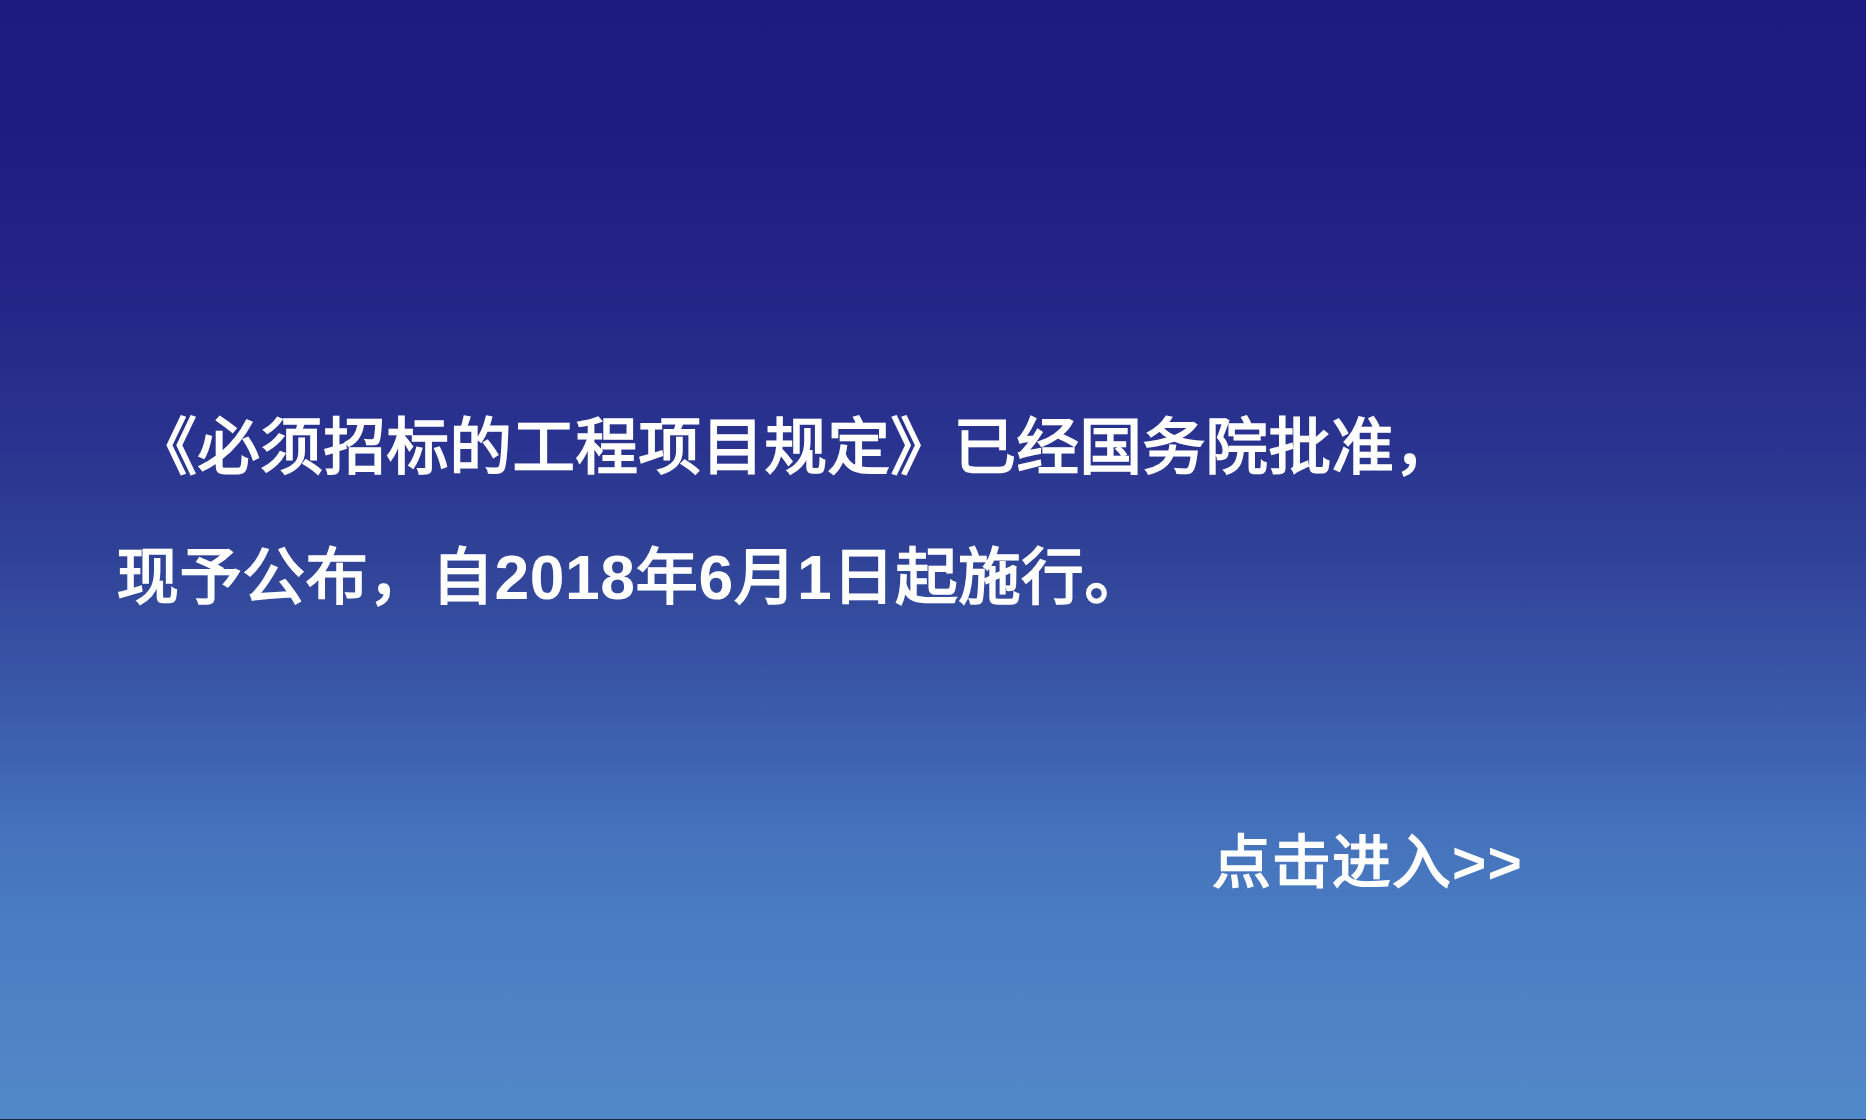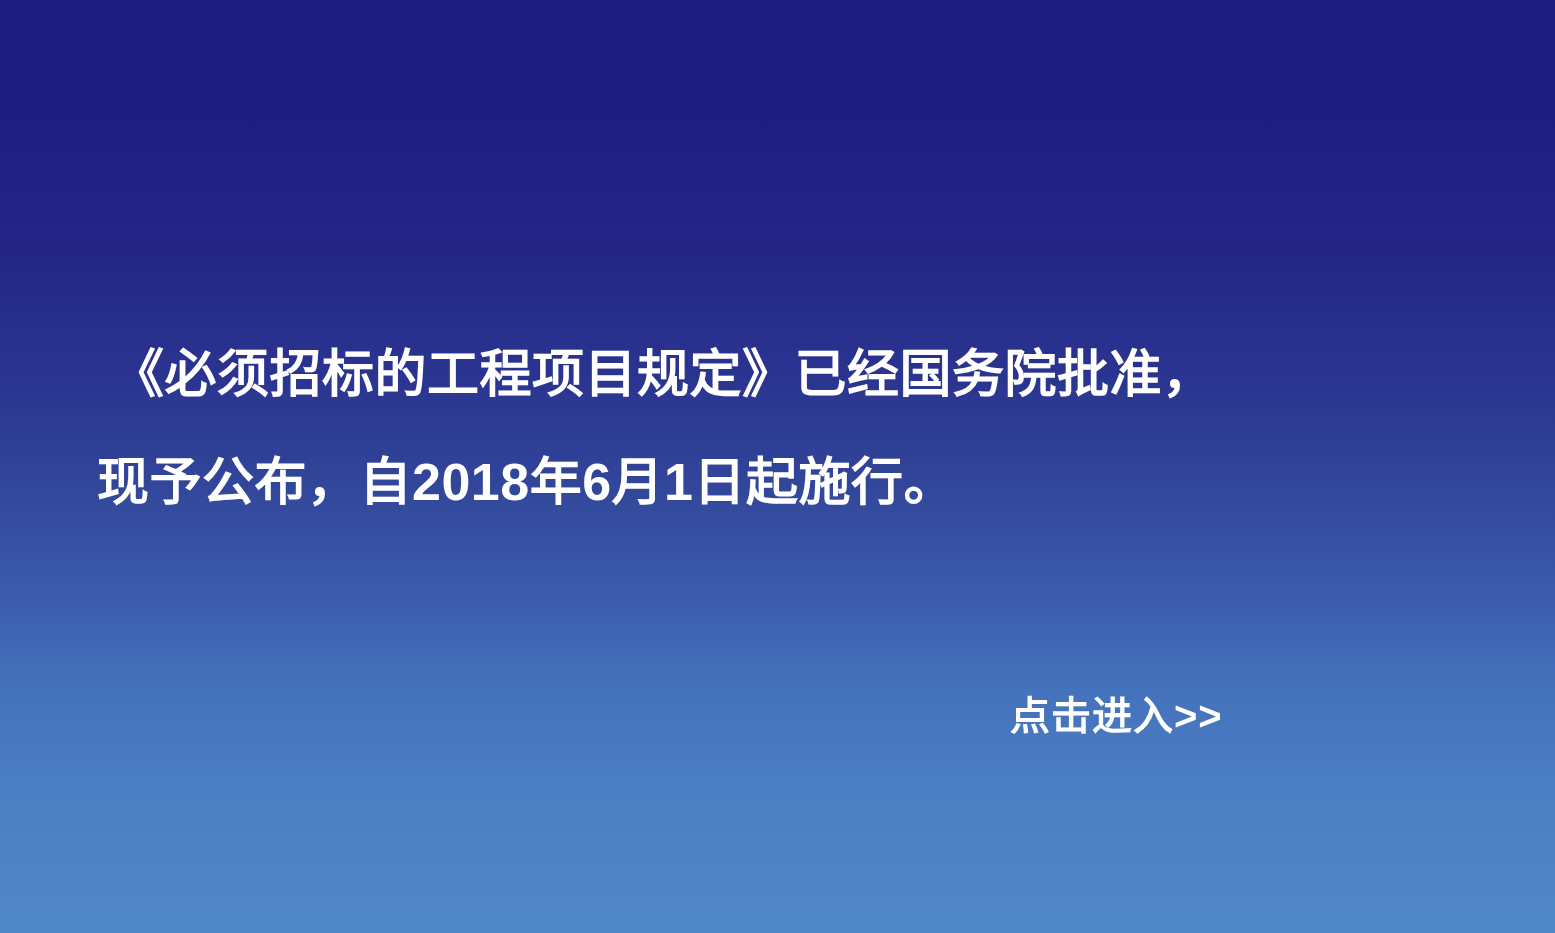--- a/index.html
+++ b/index.html
@@ -62,21 +62,21 @@
     top: 456px;
     height: 62px;
   }
 
   
   #cta {
     position: absolute;
     left: 1010px;
     top: 696px;
     color: #FFFFFF;
-    font-size: 40px;
+    font-size: 49px;
     font-weight: 700;
     line-height: 1;
     white-space: nowrap;
     letter-spacing: 1px;
     cursor: pointer;
     user-select: none;
     text-align: right;
   }
 </style>
 </head>

